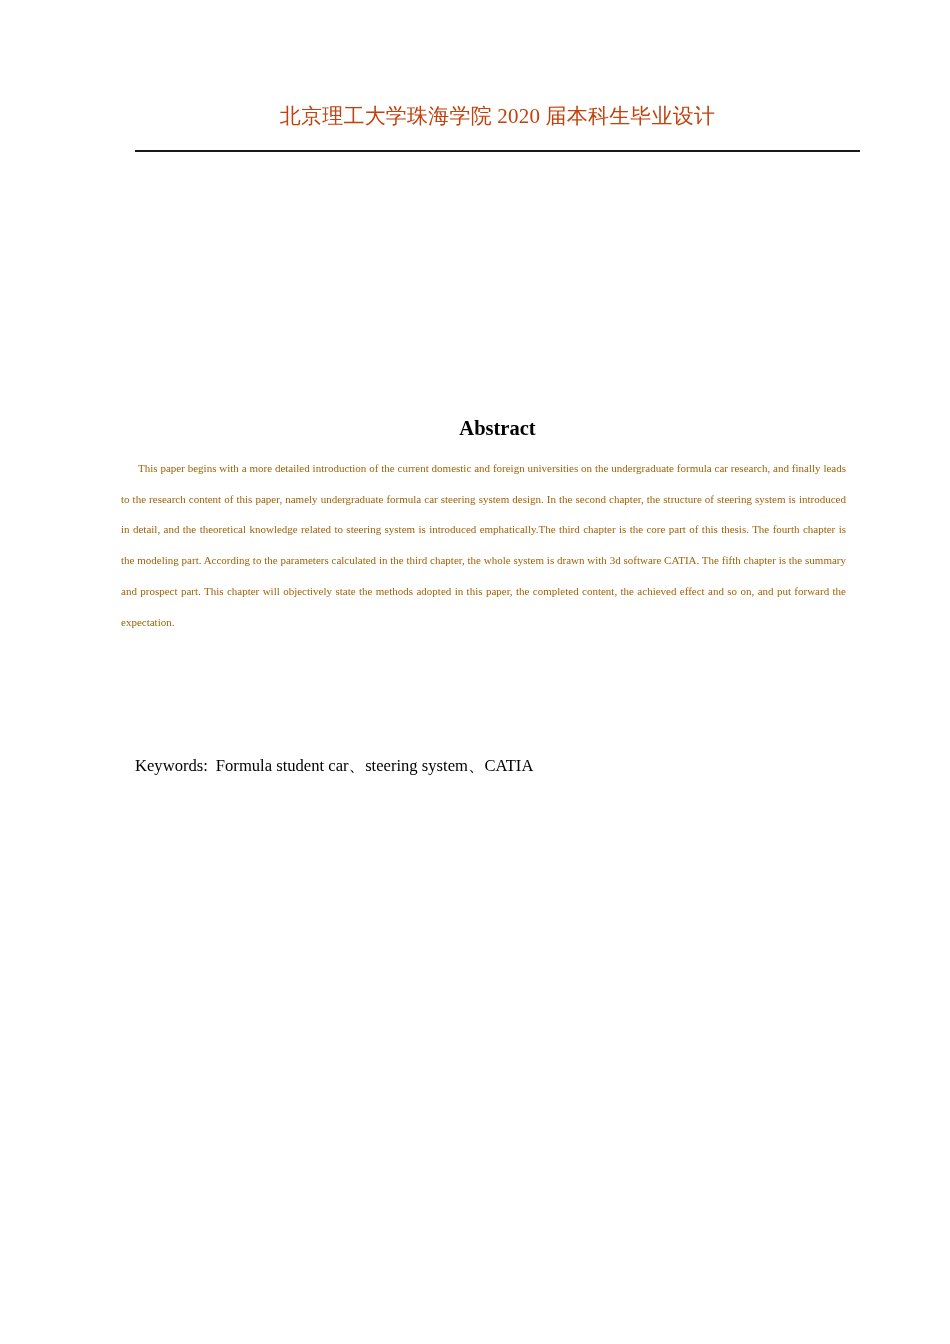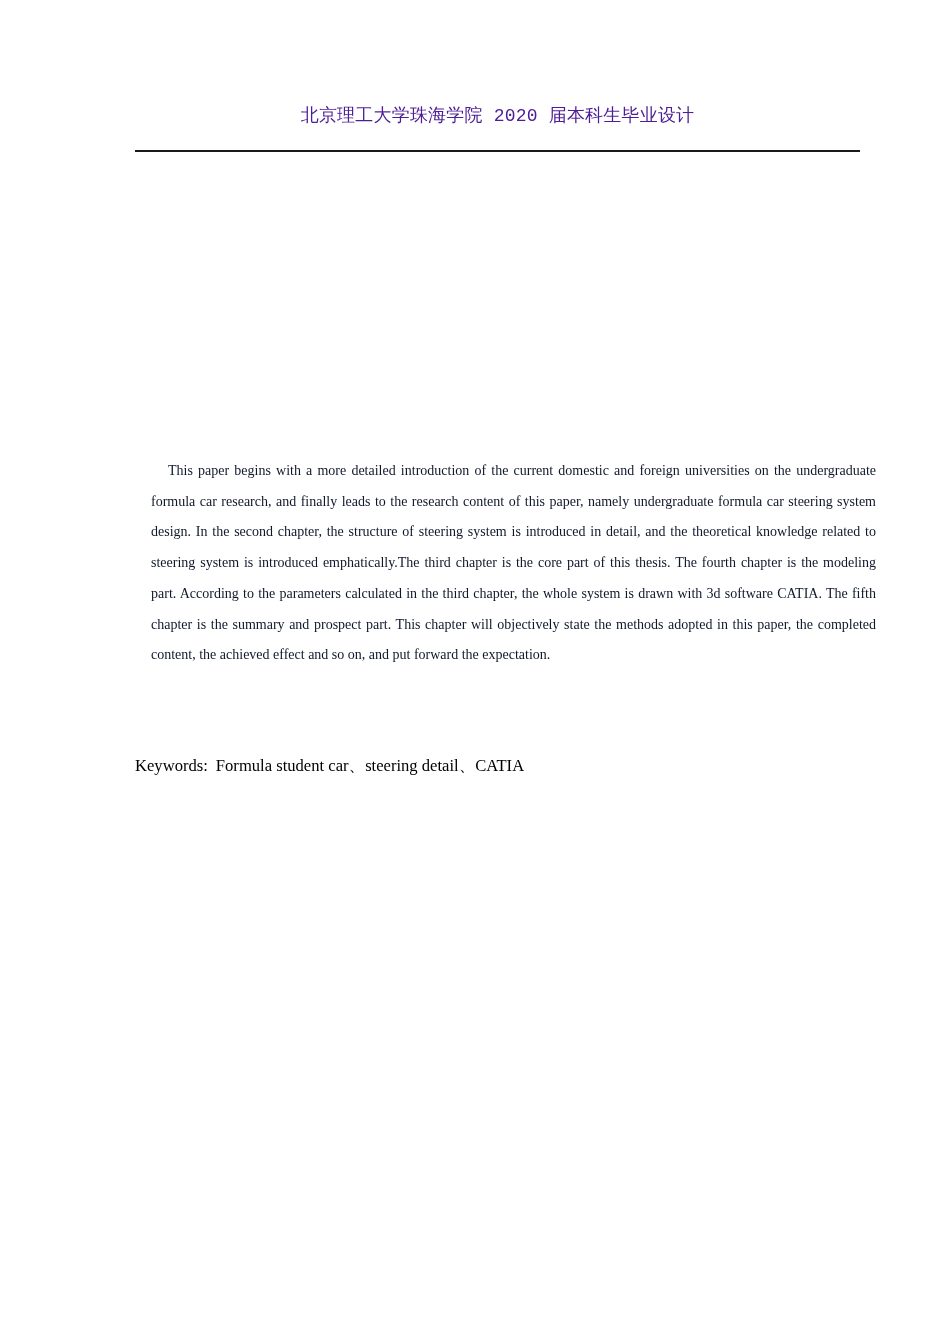--- a/index.html
+++ b/index.html
@@ -24,26 +24,25 @@
   
   .page-header {
     position: absolute;
     left: 135px;
     top: 104px;
     width: 725px;
     text-align: center;
   }
 
   .page-header-text {
-    font-size: 18px;
+    font-size: 21px;
     line-height: 24px;
     letter-spacing: 0.2px;
-    color: #4c1d95;
+    color: #c2410c;
     white-space: nowrap;
-    font-family: Liberation Mono, monospace;
   }
 
   .header-rule {
     position: absolute;
     left: 135px;
     top: 150px;
     width: 725px;
     height: 0;
     border-top: 2.6px solid #1a1a1a;
   }
@@ -71,29 +70,29 @@
     text-align: center;
     font-size: 20.5px;
     font-weight: bold;
     line-height: 26px;
     color: #000000;
   }
 
   
   .abstract-body {
     position: absolute;
-    left: 151px;
+    left: 121px;
     top: 442px;
     width: 725px;
-    font-size: 14px;
+    font-size: 11px;
     line-height: 30.7px;
     text-align: justify;
     text-justify: inter-word;
     text-indent: 17px;
-    color: #0f172a;
+    color: #a16207;
     hyphens: none;
     -webkit-hyphens: none;
   }
 
   
   .keywords-line {
     position: absolute;
     left: 135px;
     top: 752px;
     width: 725px;
@@ -117,20 +116,21 @@
 
 <div class="page">
 
   <div class="page-header">
     <div class="page-header-text">北京理工大学珠海学院 2020 届本科生毕业设计</div>
   </div>
 
   <div class="header-rule"></div>
 
 
+  <h2 class="abstract-heading">Abstract</h2>
 
   <p class="abstract-body">This paper begins with a more detailed introduction of the current domestic and foreign universities on the undergraduate formula car research, and finally leads to the research content of this paper, namely undergraduate formula car steering system design. In the second chapter, the structure of steering system is introduced in detail, and the theoretical knowledge related to steering system is introduced emphatically.The third chapter is the core part of this thesis. The fourth chapter is the modeling part. According to the parameters calculated in the third chapter, the whole system is drawn with 3d software CATIA. The fifth chapter is the summary and prospect part. This chapter will objectively state the methods adopted in this paper, the completed content, the achieved effect and so on, and put forward the expectation.</p>
 
   <div class="keywords-line">
-    <span class="keywords-label">Keywords:</span><span class="keywords-values">Formula student car、steering detail、CATIA</span>
+    <span class="keywords-label">Keywords:</span><span class="keywords-values">Formula student car、steering system、CATIA</span>
   </div>
 
 </div>
 
 </body></html>

